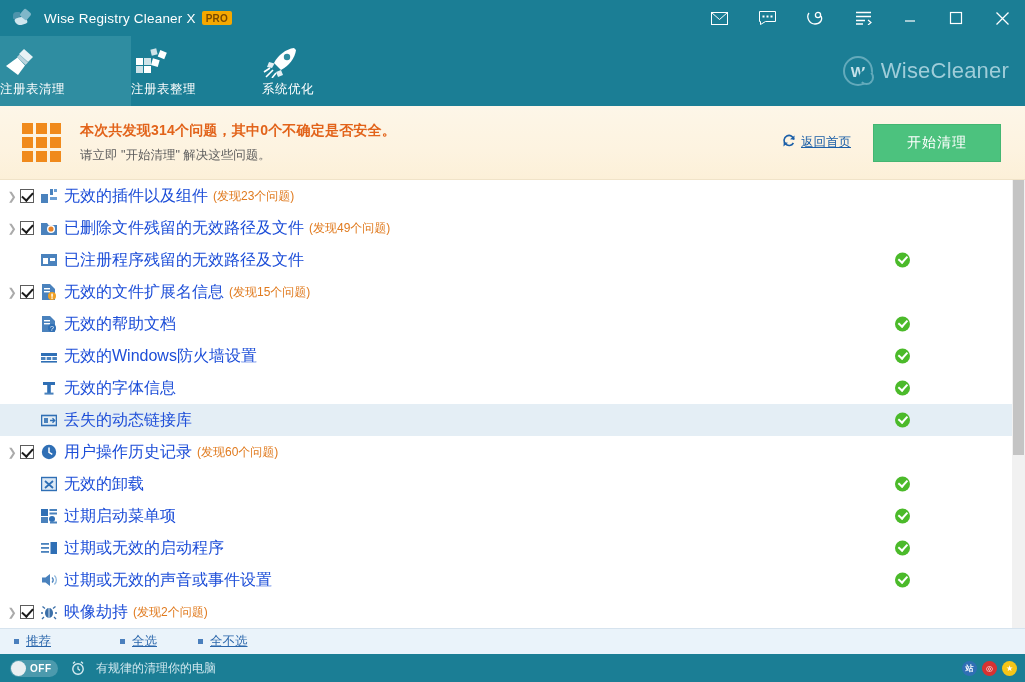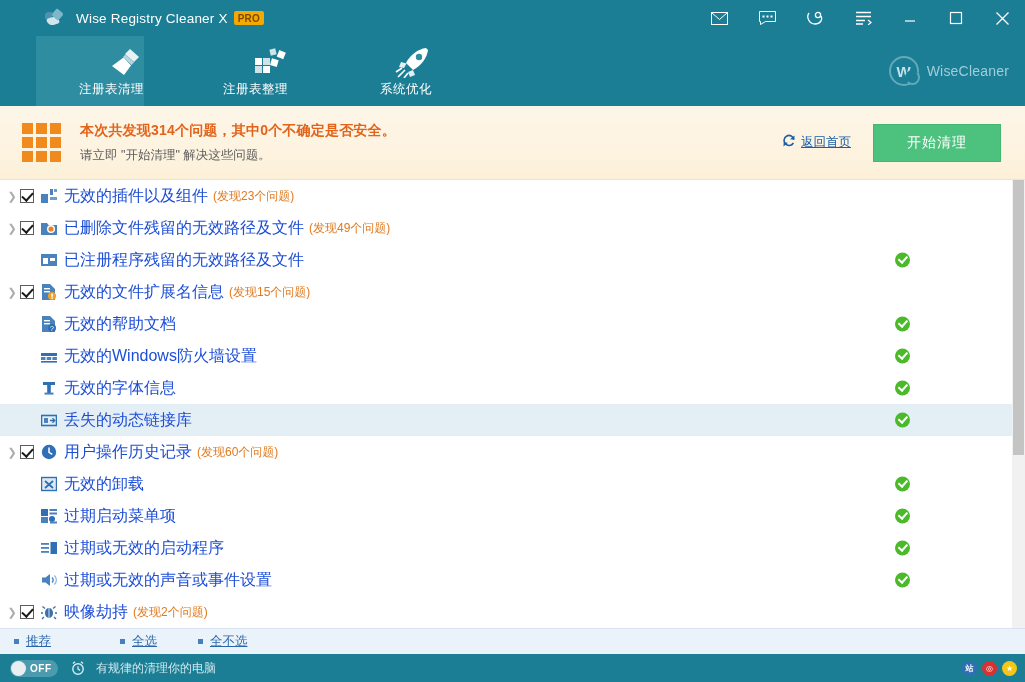--- a/index.html
+++ b/index.html
@@ -10,21 +10,21 @@
   }
   .app {
     width: 1025px; height: 682px; position: relative;
     display: flex; flex-direction: column;
     background: #ffffff;
   }
 
   
   .titlebar {
     height: 36px; background: #1b7e95; flex: 0 0 36px;
-    display: flex; align-items: center; position: relative; padding-left: 32px;
+    display: flex; align-items: center; position: relative;
   }
   .app-logo { margin-left: 12px; width: 20px; height: 20px; position: relative; }
   .app-logo .brush-a {
     position: absolute; left: 3px; top: 9px; width: 12px; height: 8px;
     background: #cfe6ee; border-radius: 2px 6px 2px 6px;
     transform: rotate(-18deg);
   }
   .app-logo .brush-b {
     position: absolute; left: 9px; top: 2px; width: 9px; height: 9px;
     background: #7fb7c9; border-radius: 2px;
@@ -55,44 +55,44 @@
     width: 46px; height: 36px; display: flex; align-items: center;
     justify-content: center; color: #ffffff;
   }
 
   
   .tabbar {
     height: 70px; background: #1b7e95; flex: 0 0 70px;
     display: flex; align-items: stretch; position: relative;
   }
   .tab {
-    width: 108px; display: flex; flex-direction: column;
-    align-items: flex-end; justify-content: center; gap: 3px;
-    color: #ffffff; position: relative; margin-left: 36px;
+    width: 131px; display: flex; flex-direction: column;
+    align-items: flex-start; justify-content: center; gap: 3px;
+    color: #ffffff; position: relative;
   }
   .tab.active { background: #2f8da1; }
   .tab-label { font-size: 12.5px; letter-spacing: .5px; }
   .tab-icon { height: 34px; display: flex; align-items: flex-end; justify-content: center; }
   .wc-logo {
     position: absolute; right: 16px; top: 50%; transform: translateY(-50%);
     display: flex; align-items: center; gap: 8px;
   }
   .wc-mark {
     width: 30px; height: 30px; border: 2px solid #63aabb; border-radius: 50%;
     color: #c5e2ea; font-size: 15px; font-weight: bold;
     display: flex; align-items: center; justify-content: center;
     position: relative;
   }
   .wc-mark::after {
     content: ""; position: absolute; right: -3px; bottom: -1px;
     width: 11px; height: 11px; border: 2px solid #63aabb;
     border-radius: 50%; background: #1b7e95;
     border-top-color: transparent; border-left-color: transparent;
   }
-  .wc-text { color: #9fcdd9; font-size: 14px; letter-spacing: .2px; }
+  .wc-text { color: #9fcdd9; font-size: 22px; letter-spacing: .2px; }
 
   
   .banner {
     flex: 0 0 74px; height: 74px; position: relative;
     background: linear-gradient(180deg, #fdf6e8 0%, #fdf3e0 60%, #fcf0d8 100%);
     border-bottom: 1px solid #f0e3c8;
     display: flex; align-items: center; padding: 16px 16px;
   }
   .banner-grid {
     width: 40px; height: 40px; margin-left: 6px; margin-right: 18px;

